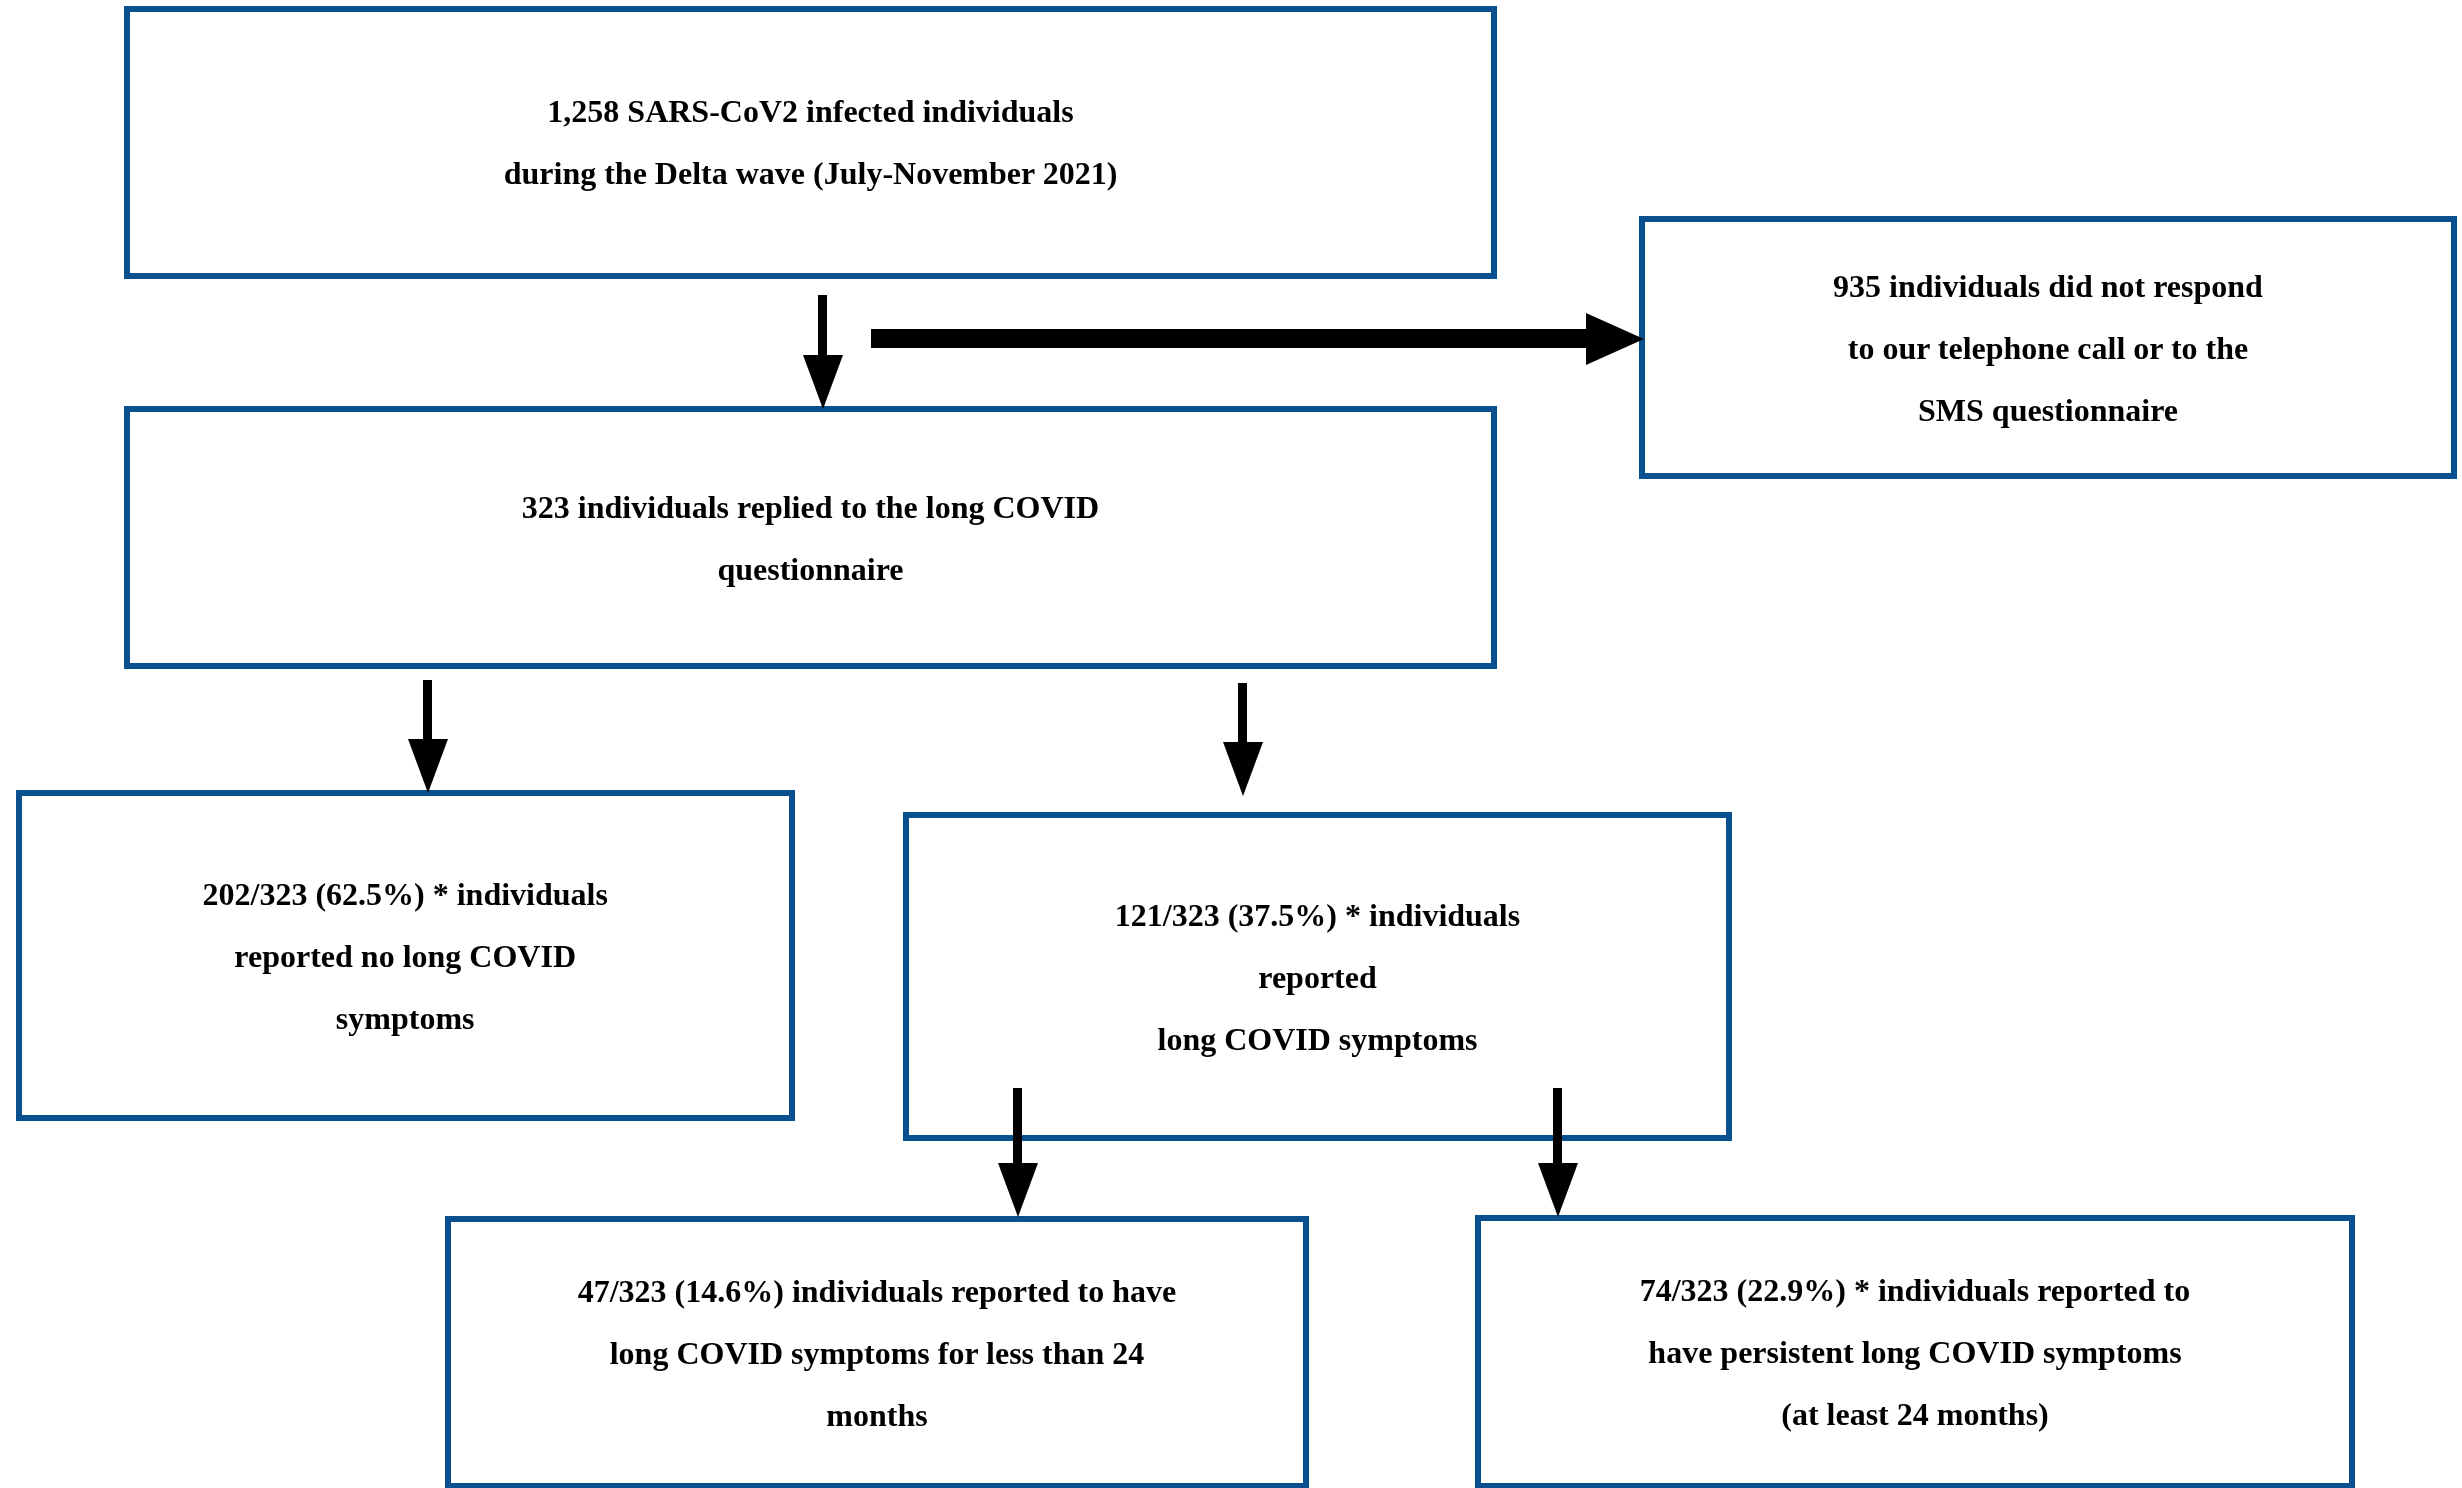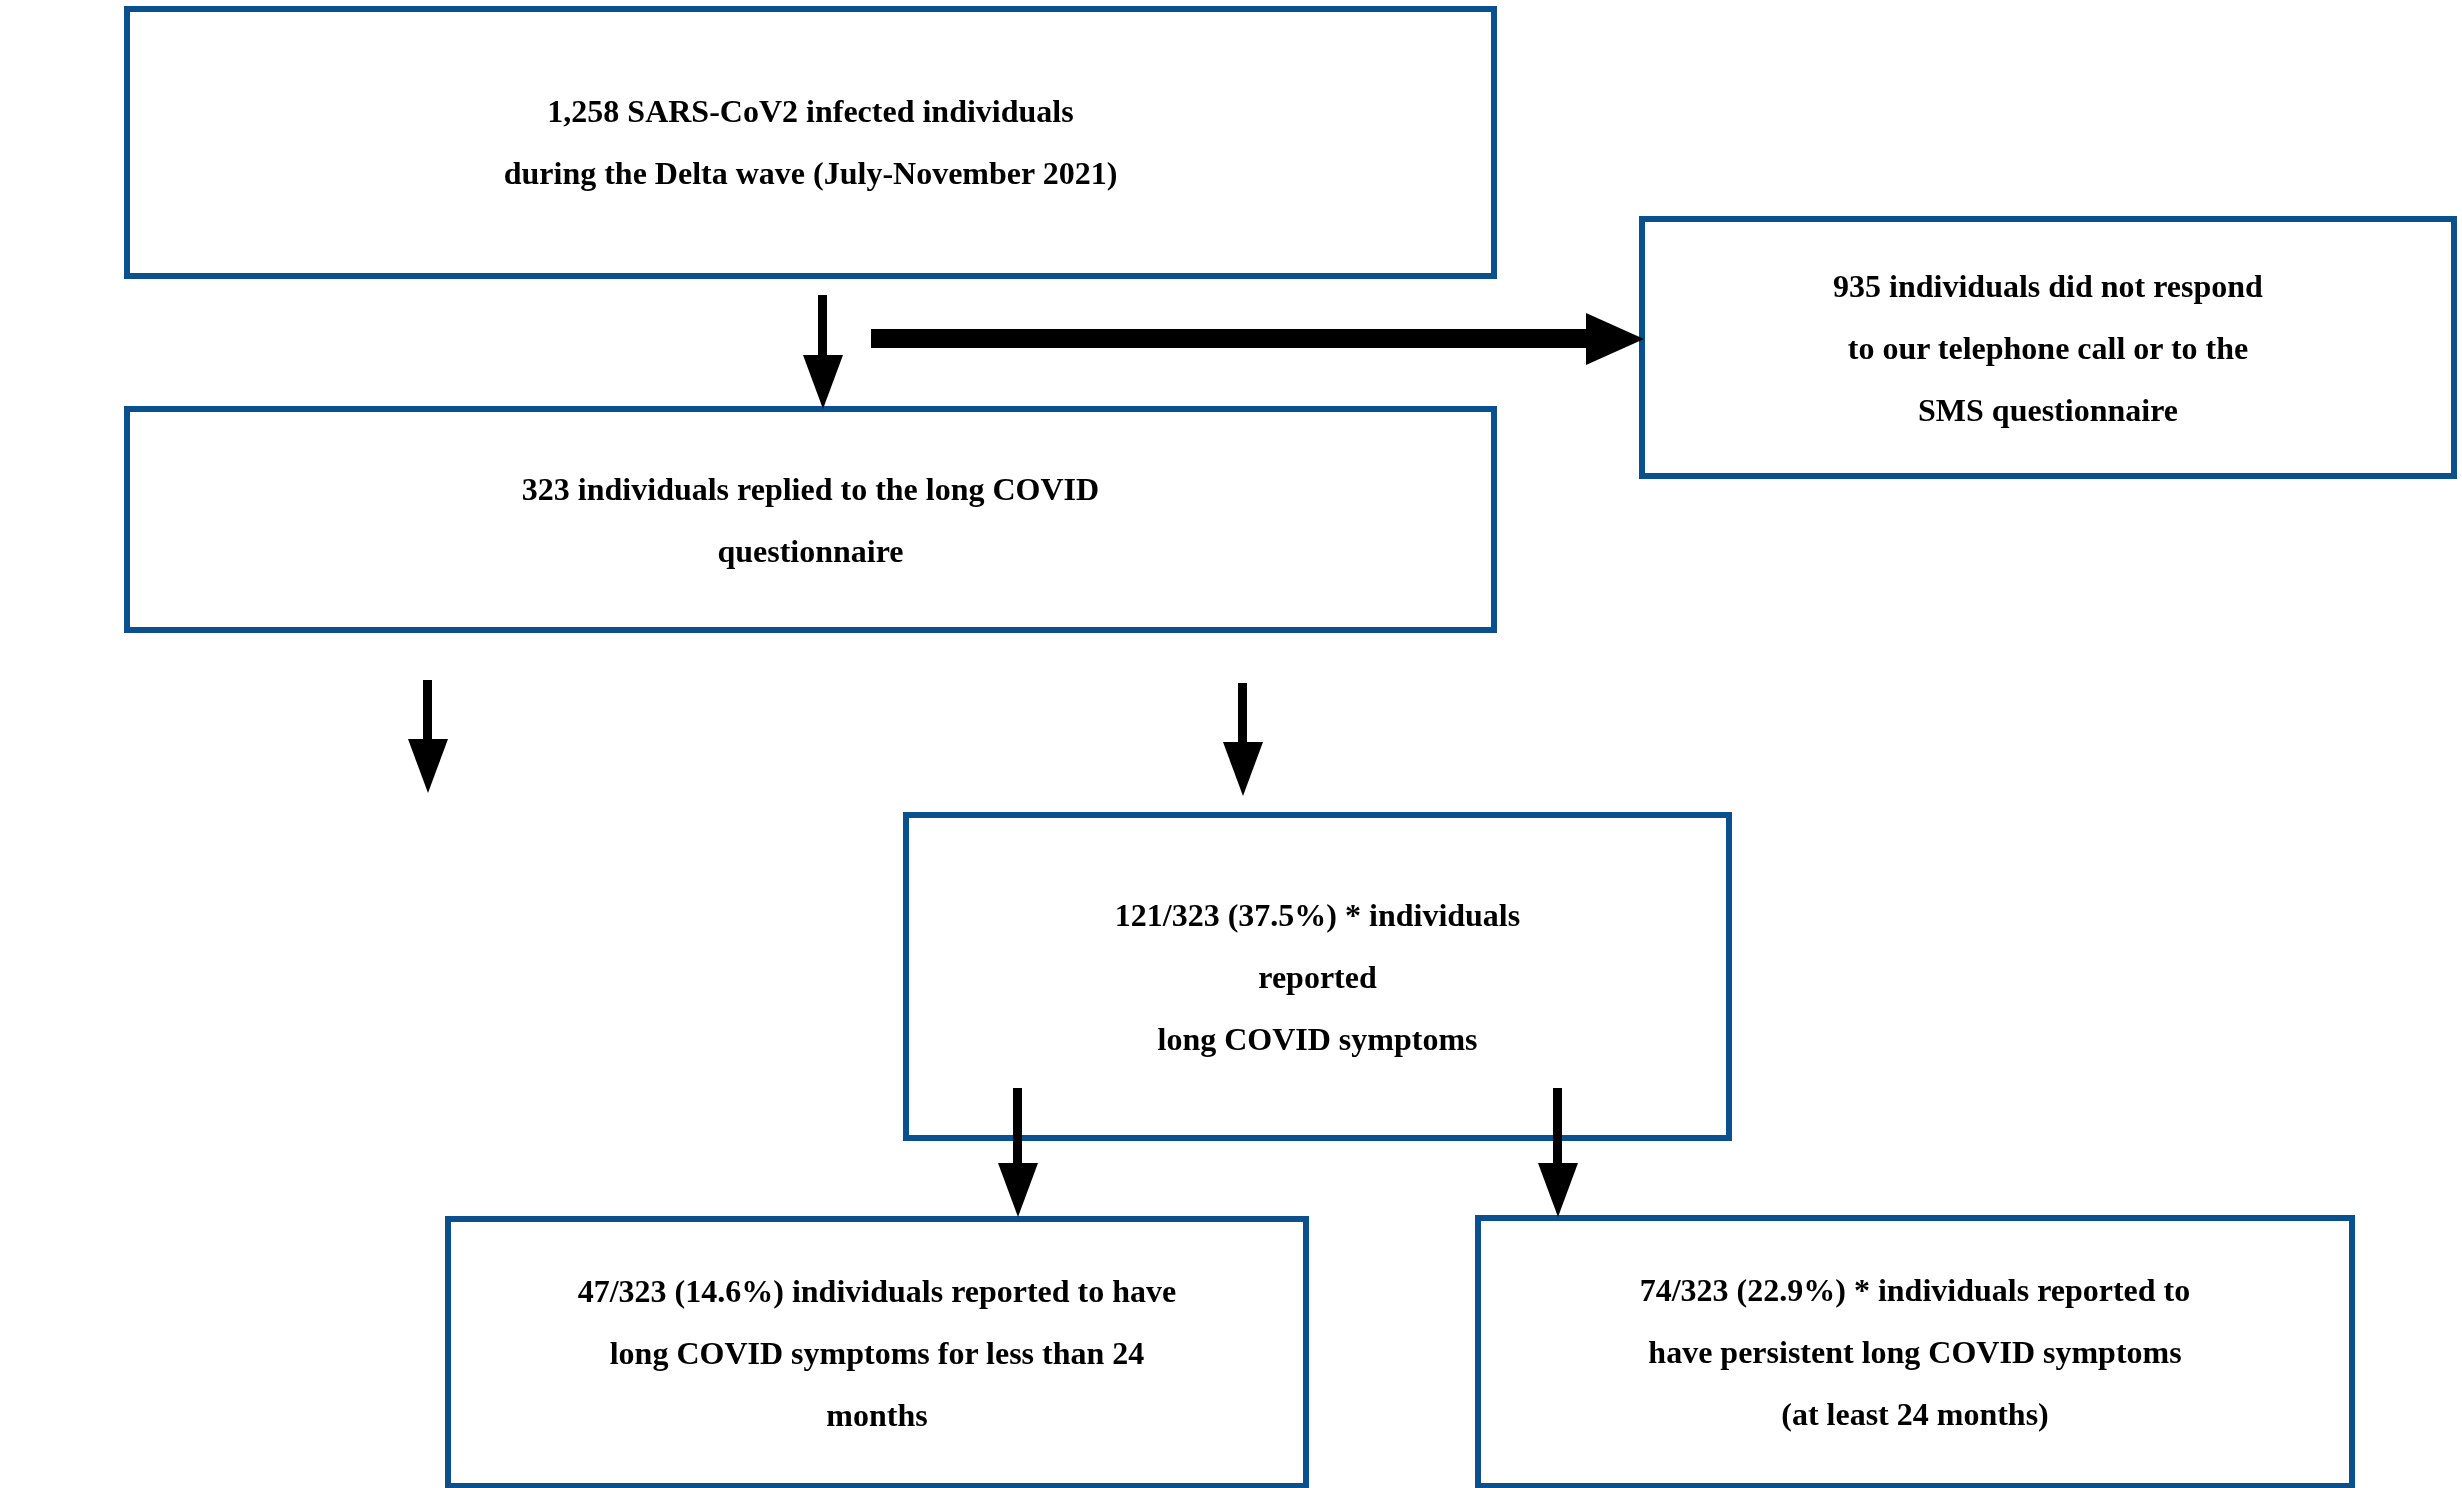--- a/index.html
+++ b/index.html
@@ -32,21 +32,21 @@
   }
   .node .line {
     display: block;
     white-space: nowrap;
     padding: 0 6.3px;
     margin: 15px 0;
   }
   
   #node-cohort       { left: 124px;  top: 5.6px;    width: 1373px; height: 273px; }
   #node-nonresponder { left: 1639px; top: 216px;  width: 818px; height: 263px; }
-  #node-responder    { left: 124px;  top: 406px;  width: 1373px; height: 227px; text-align: right; }
+  #node-responder    { left: 124px;  top: 406px;  width: 1373px; height: 263px; text-align: right; }
   #node-nosymptoms   { left: 15.7px;   top: 790px; width: 779px; height: 331px; }
   #node-symptoms     { left: 903px; top: 812px; width: 829px; height: 329px; }
   #node-under24      { left: 445px;  top: 1216px; width: 864px; height: 273px; }
   #node-persistent   { left: 1475px; top: 1215px; width: 880px; height: 274px; }
 
   
   .conn { position: absolute; }
   .conn .shaft-v {
     position: absolute;
     background: #000000;
@@ -117,20 +117,25 @@
     <span class="line">935 individuals did not respond</span>
     <span class="line">to our telephone call or to the</span>
     <span class="line">SMS questionnaire</span>
   </div>
 
   <div class="node" id="node-responder">
     <span class="line">323 individuals replied to the long COVID</span>
     <span class="line">questionnaire</span>
   </div>
 
+  <div class="node" id="node-nosymptoms">
+    <span class="line">202/323 (62.5%) * individuals</span>
+    <span class="line">reported no long COVID</span>
+    <span class="line">symptoms</span>
+  </div>
 
   <div class="node" id="node-symptoms">
     <span class="line">121/323 (37.5%) * individuals</span>
     <span class="line">reported</span>
     <span class="line">long COVID symptoms</span>
   </div>
 
   <div class="node" id="node-under24">
     <span class="line">47/323 (14.6%) individuals reported to have</span>
     <span class="line">long COVID symptoms for less than 24</span>

